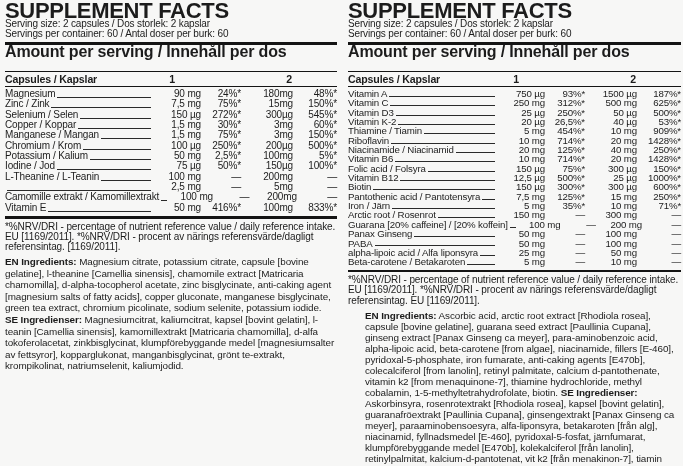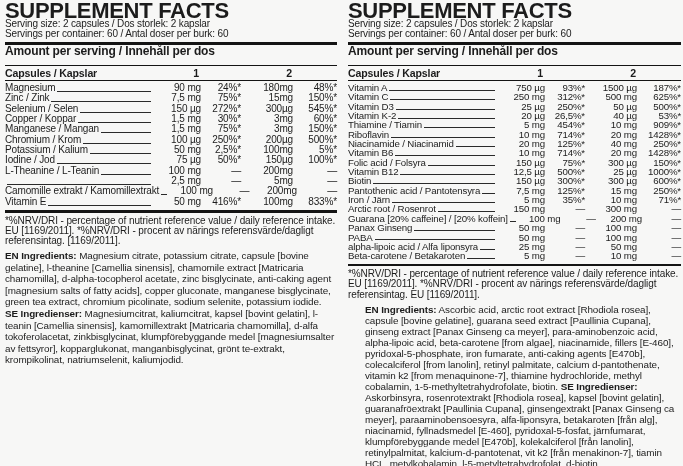--- a/index.html
+++ b/index.html
@@ -10,23 +10,23 @@
     -webkit-font-smoothing:antialiased;
   }
   .label-wrap{display:flex;gap:11px;padding:2px 2px 0 5px;}
   .panel{width:332px;letter-spacing:-0.15px;}
   .panel.p-right{width:333px;}
 
   .title{font-size:22px;font-weight:800;letter-spacing:-0.3px;margin:0;line-height:17px;}
   .serving-line{font-size:10px;line-height:10px;font-weight:500;}
 
   .bar-thick{height:3px;background:#141414;margin-top:3px;}
-  .amount-header{font-size:12px;font-weight:700;padding:1px 0 8px;border-bottom:1.4px solid #141414;line-height:11px;}
-
-  .cols-header{display:flex;align-items:flex-end;font-weight:700;font-size:10.6px;padding:2px 0 1px;border-bottom:1.4px solid #141414;line-height:11px;}
+  .amount-header{font-size:16px;font-weight:700;padding:1px 0 14px;border-bottom:1.4px solid #141414;line-height:11px;}
+
+  .cols-header{display:flex;align-items:flex-end;font-weight:700;font-size:10.6px;padding:2px 0 1px;border-bottom:1.4px solid #141414;line-height:11px;gap:24px;}
   .cols-header .chname{flex:1;white-space:nowrap;}
   .colgrp1{width:90px;text-align:center;}
   .colgrp2{width:96px;text-align:center;}
 
   .rows{margin-top:2px;}
   .nrow{display:flex;align-items:flex-end;white-space:nowrap;}
   .p-left .nrow{font-size:10px;line-height:10.35px;}
   .p-right .nrow{font-size:9.7px;line-height:9.35px;}
   .rname{white-space:nowrap;}
   .leader{flex:1;border-bottom:1px solid #2a2a2a;margin:0 2px 1.5px 2px;min-width:6px;}

